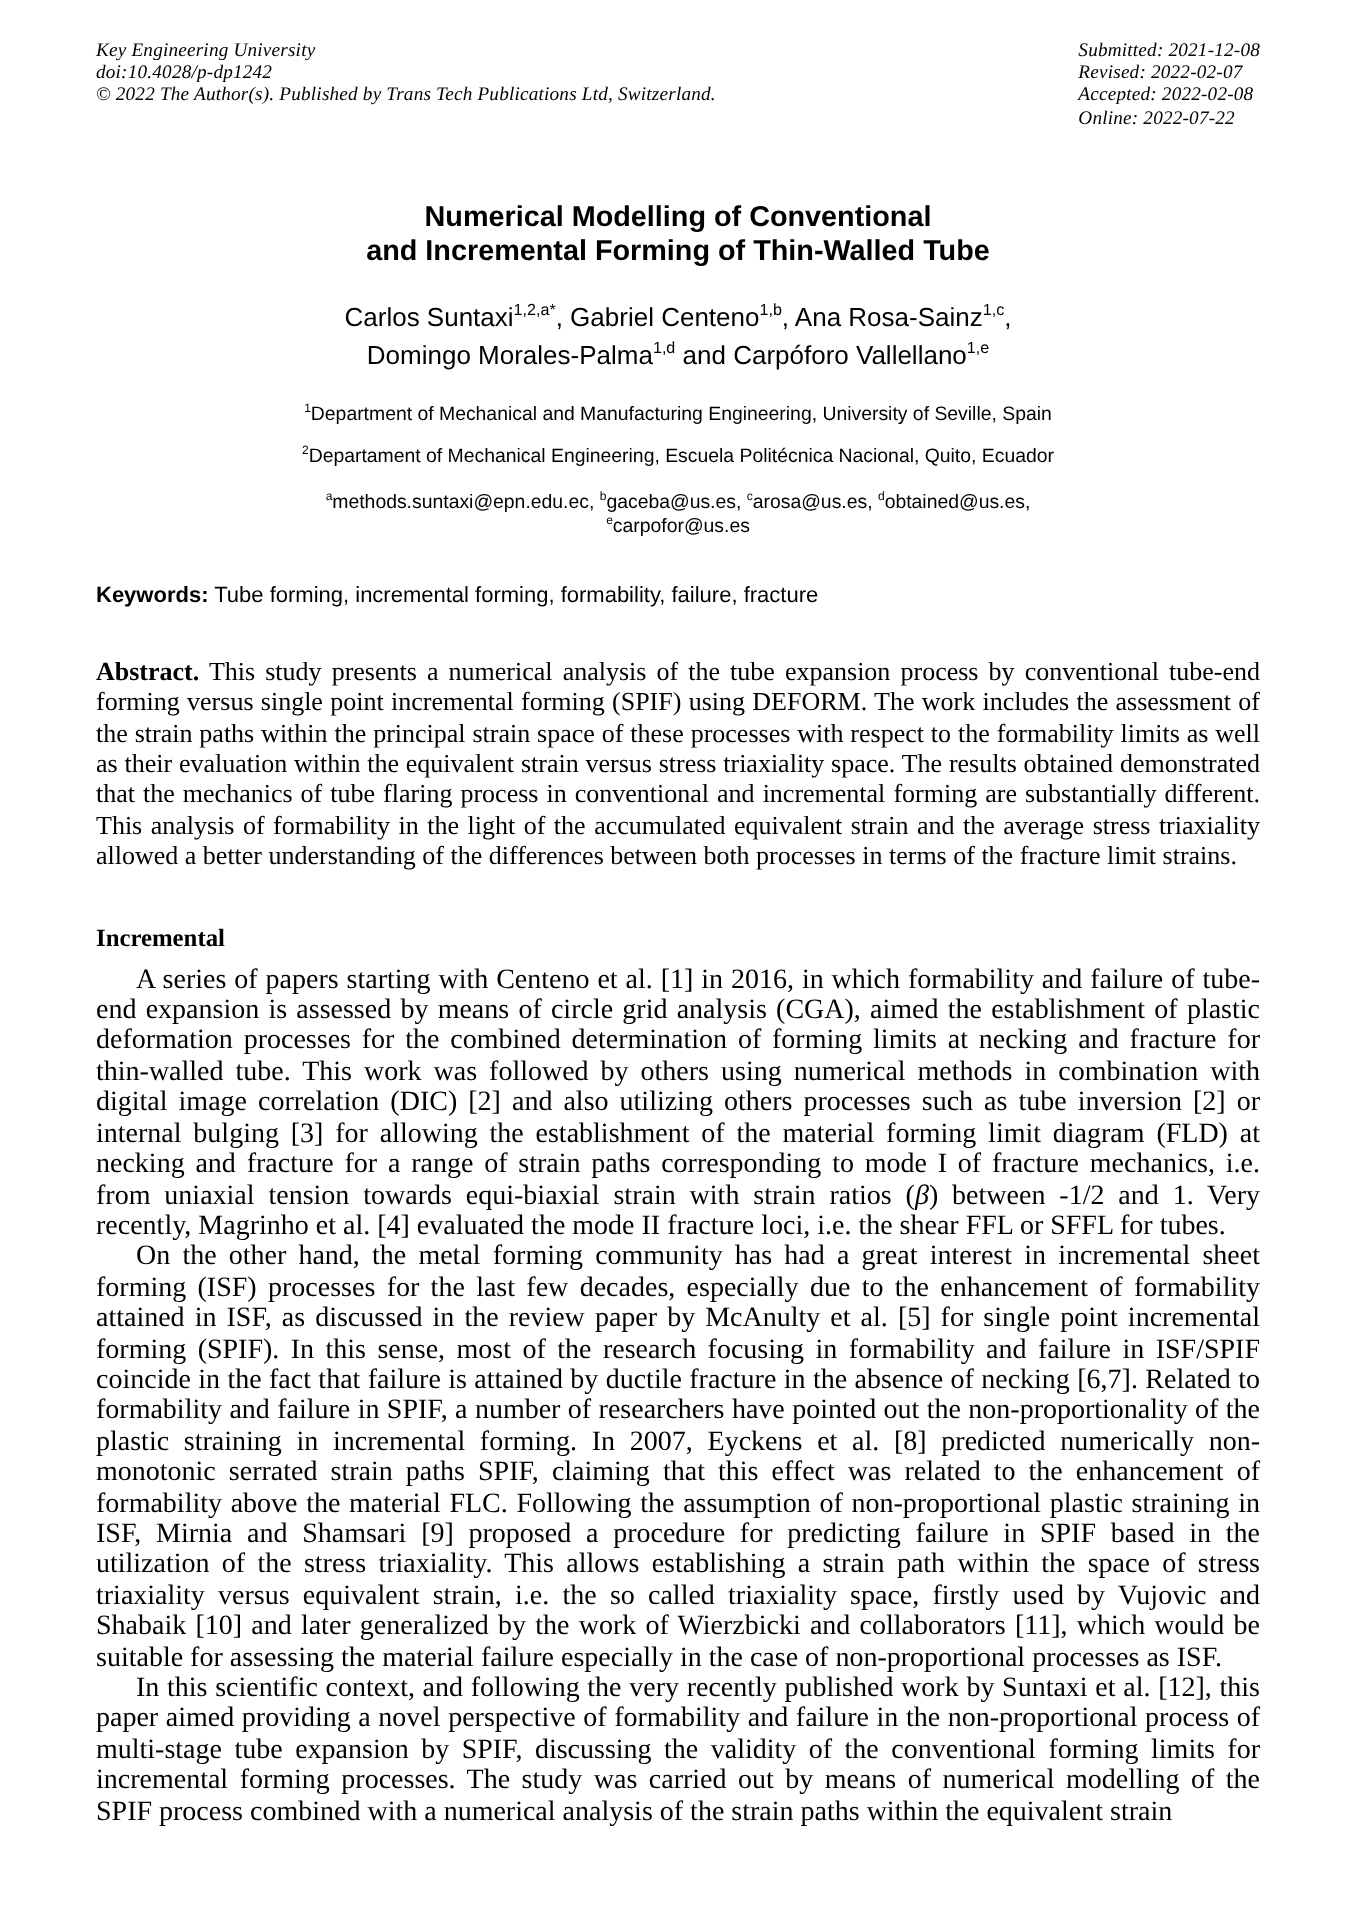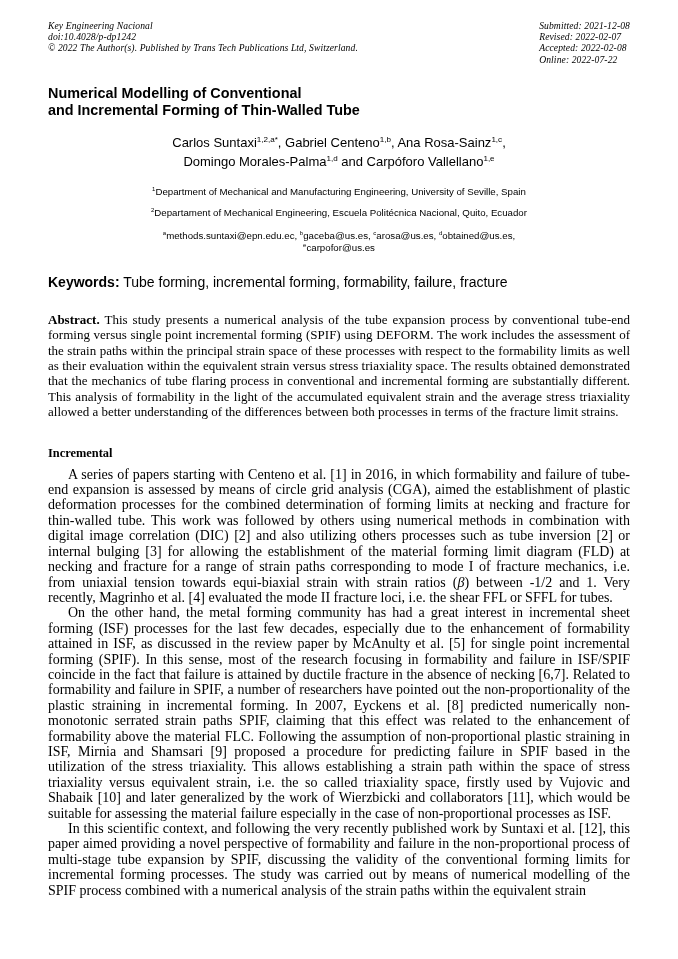--- a/index.html
+++ b/index.html
@@ -33,22 +33,22 @@
     font-size: 9.6px;
     line-height: 11.2px;
     letter-spacing: 0.1px;
   }
   .journal-header .left { text-align: left; }
   .journal-header .right { }
   .journal-header div { white-space: nowrap; }
 
   
   .title-block {
-    margin-top: 20px;
-    text-align: left;
+    margin-top: 36px;
+    text-align: center;
     font-family: "Liberation Sans", sans-serif;
     font-weight: bold;
     font-size: 14.4px;
     line-height: 17.5px;
   }
   .title-block .tline { display: block; }
 
   
   .authors {
     margin-top: 13px;
@@ -81,21 +81,21 @@
     font-family: "Liberation Sans", sans-serif;
     font-size: 9.7px;
     line-height: 12px;
   }
   .emails .eline { display: block; }
 
   
   .keywords {
     margin-top: 22px;
     font-family: "Liberation Sans", sans-serif;
-    font-size: 14px;
+    font-size: 11px;
     line-height: 12px;
     text-align: left;
   }
   .keywords .kw-label {
     font-weight: bold;
   }
 
   
   .abstract {
     margin-top: 24px;
@@ -129,21 +129,21 @@
   }
   .ital { font-style: italic; }
 </style>
 </head>
 <body>
 
 <div class="page">
 
   <div class="journal-header">
     <div class="left">
-      <div>Key Engineering Nacional</div>
+      <div>Key Engineering University</div>
       <div>doi:10.4028/p-dp1242</div>
       <div>© 2022 The Author(s). Published by Trans Tech Publications Ltd, Switzerland.</div>
     </div>
     <div class="right">
       <div>Submitted: 2021-12-08</div>
       <div>Revised: 2022-02-07</div>
       <div>Accepted: 2022-02-08</div>
       <div>Online: 2022-07-22</div>
     </div>
   </div>

